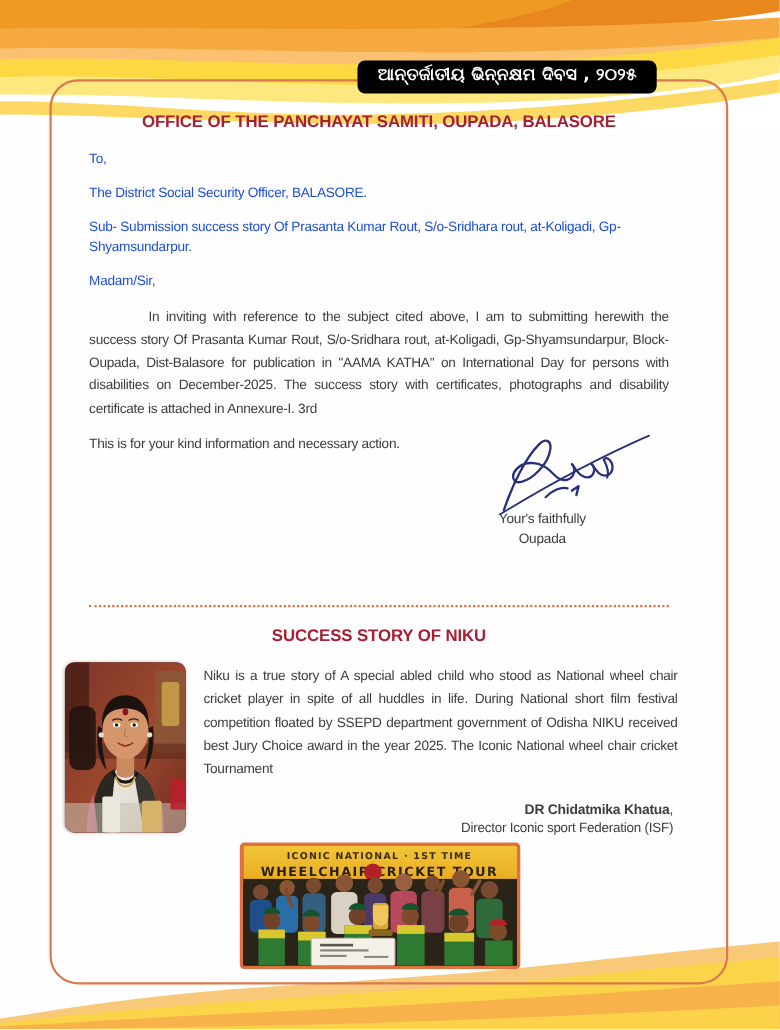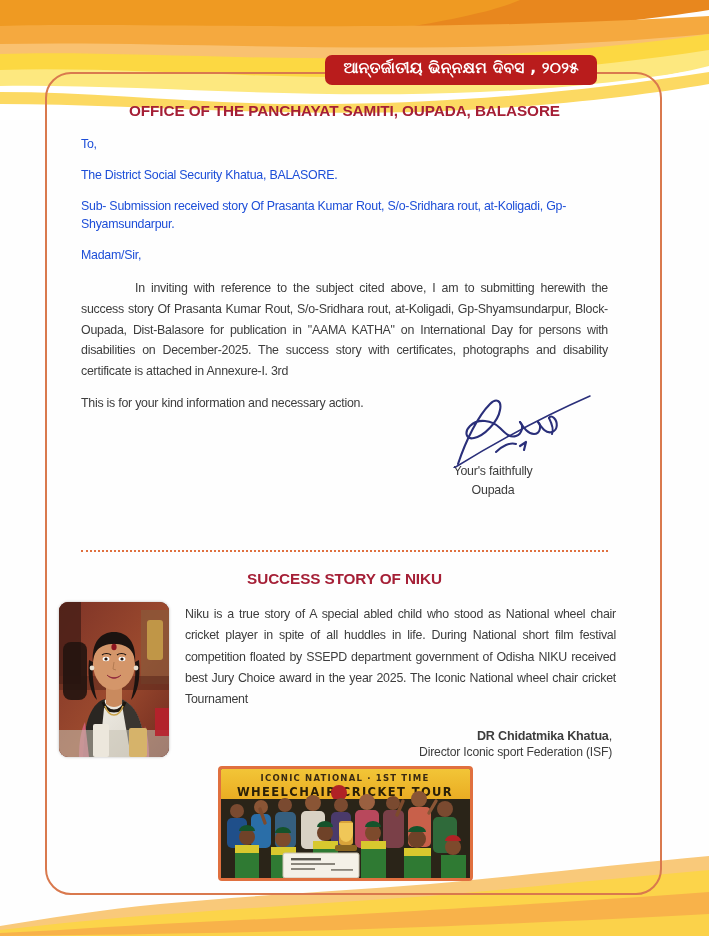--- a/index.html
+++ b/index.html
@@ -35,21 +35,21 @@
     border-radius: 26px;
     background: transparent;
     z-index: 3;
   }
 
   
   #odia-badge {
     position: absolute;
     right: 112px;
     top: 55px;
-    background: #b91c1c;
+    background: #000000;
     color: #ffffff;
     padding: 5px 18px 7px 18px;
     border-radius: 7px;
     font-size: 15.5px;
     font-weight: bold;
     letter-spacing: .2px;
     line-height: 1.15;
     z-index: 6;
     white-space: nowrap;
     font-family: "DejaVu Sans", sans-serif;
@@ -239,22 +239,22 @@
 
   <div id="doc-frame"></div>
 
   <div id="odia-badge">ଆନ୍ତର୍ଜାତୀୟ ଭିନ୍ନକ୍ଷମ ଦିବସ , ୨୦୨୫</div>
 
   <div id="content">
 
     <div id="office-title">OFFICE OF THE PANCHAYAT SAMITI, OUPADA, BALASORE</div>
 
     <p class="letter-line">To,</p>
-    <p class="letter-line">The District Social Security Khatua, BALASORE.</p>
-    <p class="letter-line">Sub- Submission received story Of Prasanta Kumar Rout, S/o-Sridhara rout, at-Koligadi, Gp-Shyamsundarpur.</p>
+    <p class="letter-line">The District Social Security Officer, BALASORE.</p>
+    <p class="letter-line">Sub- Submission success story Of Prasanta Kumar Rout, S/o-Sridhara rout, at-Koligadi, Gp-Shyamsundarpur.</p>
     <p class="letter-line">Madam/Sir,</p>
     <p id="body-para">In inviting with reference to the subject cited above, I am to submitting herewith the success story Of Prasanta Kumar Rout, S/o-Sridhara rout, at-Koligadi, Gp-Shyamsundarpur, Block-Oupada, Dist-Balasore for publication in "AAMA KATHA" on International Day for persons with disabilities on December-2025. The success story with certificates, photographs and disability certificate is attached in Annexure-I. 3rd</p>
     <p id="closing-line">This is for your kind information and necessary action.</p>
 
     <div id="sign-block">
       <div id="signature-mark">
         <svg width="160" height="74" viewBox="0 0 160 74" xmlns="http://www.w3.org/2000/svg">
           <g fill="none" stroke="#2a2f7a" stroke-linecap="round" stroke-linejoin="round">
             <path d="M18,70 C26,46 38,22 50,10 C56,4 62,6 60,16 C58,28 44,42 34,44 C26,46 24,38 30,32 C38,24 52,26 60,34 C66,40 70,44 76,42 C82,40 84,32 80,28" stroke-width="2.1"></path>
             <path d="M80,28 C84,34 88,40 94,40 C100,40 102,32 98,28" stroke-width="2.1"></path>

